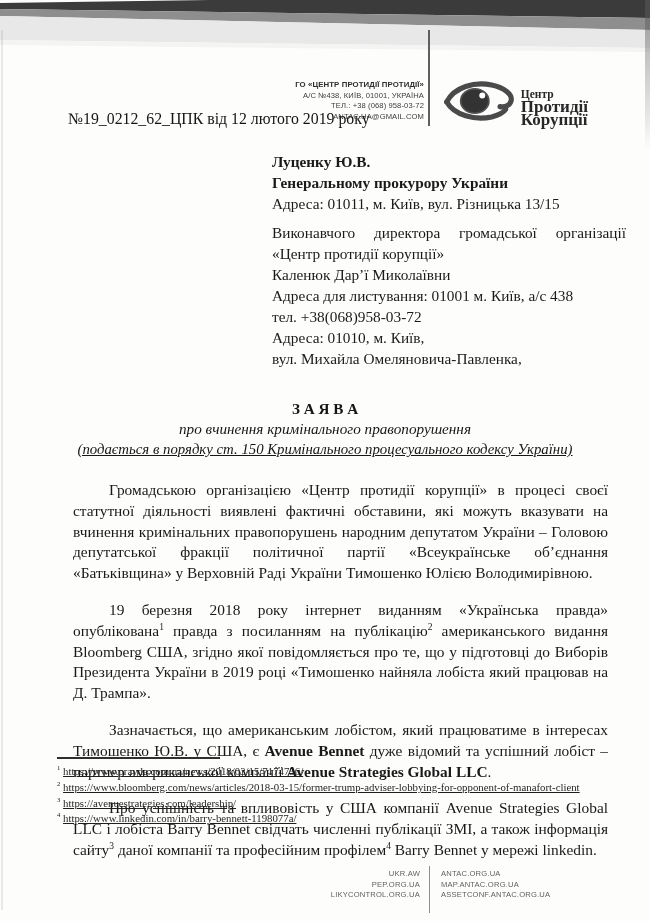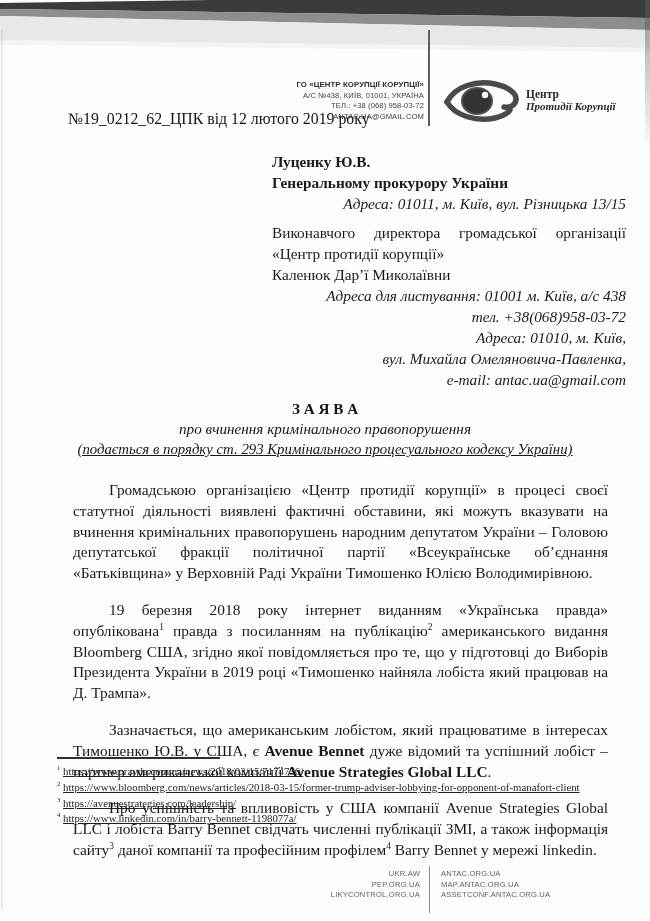--- a/index.html
+++ b/index.html
@@ -18,27 +18,27 @@
     position:absolute;top:80px;left:228px;width:196px;text-align:right;
     font-family:"Liberation Sans","DejaVu Sans",sans-serif;
     font-size:7.6px;line-height:10.6px;color:#3c3c3c;letter-spacing:.1px;
   }
   .lh-contact .org-name{font-weight:bold;font-size:7.8px;color:#2e2e2e;}
   .lh-divider{position:absolute;left:428px;top:30px;width:1.5px;height:96px;background:#5f5f5f;}
   .logo{position:absolute;left:443px;top:77px;display:flex;align-items:flex-start;}
   .logo-text{margin-left:3px;margin-top:11px;
     font-family:"Liberation Serif","DejaVu Serif",serif;font-weight:bold;color:#272727;}
   .logo-text .lt1{font-size:11.5px;line-height:12px;}
-  .logo-text .lt2{font-size:11px;line-height:13px;font-style:italic;}
+  .logo-text .lt2{font-size:17px;line-height:13px;}
   
   .ref-line{position:absolute;left:68px;top:110px;font-size:15.8px;color:#141414;}
   
   .addressee{position:absolute;left:272px;top:151px;width:354px;font-size:15.3px;line-height:21px;color:#1a1a1a;}
   .addressee .b{font-weight:bold;}
-  .addressee .i{font-style:italic;text-align:right;}
+  .addressee .i{}
   .addressee .gap{height:8px;}
   .addressee .just{text-align:justify;}
   
   .title-block{position:absolute;left:30px;top:399px;width:590px;text-align:center;color:#161616;}
   .title-block .t1{font-weight:bold;font-size:15.2px;line-height:20px;}
   .title-block .t2{font-weight:normal;font-style:italic;font-size:15.2px;line-height:20px;}
   .title-block .t3{font-style:italic;font-size:14.8px;line-height:21px;text-decoration:underline;}
   
   .bodytext{position:absolute;left:57px;top:464px;width:567px;text-align:justify;
     font-size:15.4px;line-height:20.8px;color:#191919;}
@@ -66,21 +66,21 @@
   <svg class="header-bands" width="650" height="52" aria-hidden="true">
     <polygon points="0,3 210,0 650,0 650,18 0,9" fill="#3b3b3b"></polygon>
     <polygon points="0,9 650,18 650,30 0,16" fill="#8e8e8e"></polygon>
     <polygon points="0,16 650,30 650,48 0,40" fill="#e8e8e8"></polygon>
     <polygon points="0,40 650,48 650,52 0,45" fill="#f4f4f3"></polygon>
   </svg>
   <div class="edge-right"></div>
   <div class="edge-left"></div>
 
   <div class="lh-contact">
-    <div class="org-name">ГО «ЦЕНТР КОРУПЦІЇ КОРУПЦІЇ»</div>
+    <div class="org-name">ГО «ЦЕНТР ПРОТИДІЇ ПРОТИДІЇ»</div>
     <div>А/С №438, КИЇВ, 01001, УКРАЇНА</div>
     <div>ТЕЛ.: +38 (068) 958-03-72</div>
     <div>ANTAC.UA@GMAIL.COM</div>
   </div>
   <div class="lh-divider"></div>
 
   <div class="logo">
     <svg width="80" height="48" viewBox="0 0 80 48" aria-hidden="true">
       <path d="M4,25 C12,9 34,3 52,7 C66,10 74,17 73,23 C72,29 66,31 61,30" fill="none" stroke="#4a4a4a" stroke-width="5.5" stroke-linecap="round"></path>
       <path d="M4,25 C12,39 34,45 52,41 C60,39 65,36 67,33" fill="none" stroke="#4a4a4a" stroke-width="5.5" stroke-linecap="round"></path>
@@ -100,27 +100,26 @@
     <div class="b">Луценку Ю.В.</div>
     <div class="b">Генеральному прокурору України</div>
     <div class="i">Адреса: 01011, м. Київ, вул. Різницька 13/15</div>
     <div class="gap"></div>
     <div class="just">Виконавчого директора громадської організації «Центр протидії корупції»</div>
     <div>Каленюк Дар’ї Миколаївни</div>
     <div class="i">Адреса для листування: 01001 м. Київ, а/с 438</div>
     <div class="i">тел. +38(068)958-03-72</div>
     <div class="i">Адреса: 01010, м. Київ,</div>
     <div class="i">вул. Михайла Омеляновича-Павленка,</div>
-    <div class="i">e-mail: antac.ua@gmail.com</div>
   </div>
 
   <div class="title-block">
     <div class="t1">З А Я В А</div>
     <div class="t2">про вчинення кримінального правопорушення</div>
-    <div class="t3">(подається в порядку ст. 293 Кримінального процесуального кодексу України)</div>
+    <div class="t3">(подається в порядку ст. 150 Кримінального процесуального кодексу України)</div>
   </div>
 
   <div class="bodytext">
     <p>Громадською організацією «Центр протидії корупції» в процесі своєї статутної діяльності виявлені фактичні обставини, які можуть вказувати на вчинення кримінальних правопорушень народним депутатом України – Головою депутатської фракції політичної партії «Всеукраїнське об’єднання «Батьківщина» у Верховній Раді України Тимошенко Юлією Володимирівною.</p>
     <p><span>19 березня 2018 року інтернет виданням «Українська правда» опублікована</span><sup>1</sup><span> правда з посиланням на публікацію</span><sup>2</sup><span> американського видання Bloomberg США, згідно якої повідомляється про те, що у підготовці до Виборів Президента України в 2019 році «Тимошенко найняла лобіста який працював на Д. Трампа».</span></p>
     <p><span>Зазначається, що американським лобістом, який працюватиме в інтересах Тимошенко Ю.В. у США, є </span><b>Avenue Bennet</b><span> дуже відомий та успішний лобіст – партнер американської компанії </span><b>Avenue Strategies Global LLC</b><span>.</span></p>
     <p><span>Про успішність та впливовість у США компанії Avenue Strategies Global LLC і лобіста Barry Bennet свідчать численні публікації ЗМІ, а також інформація сайту</span><sup>3</sup><span> даної компанії та професійним профілем</span><sup>4</sup><span> Barry Bennet у мережі linkedin.</span></p>
   </div>
 
   <div class="footnotes">

